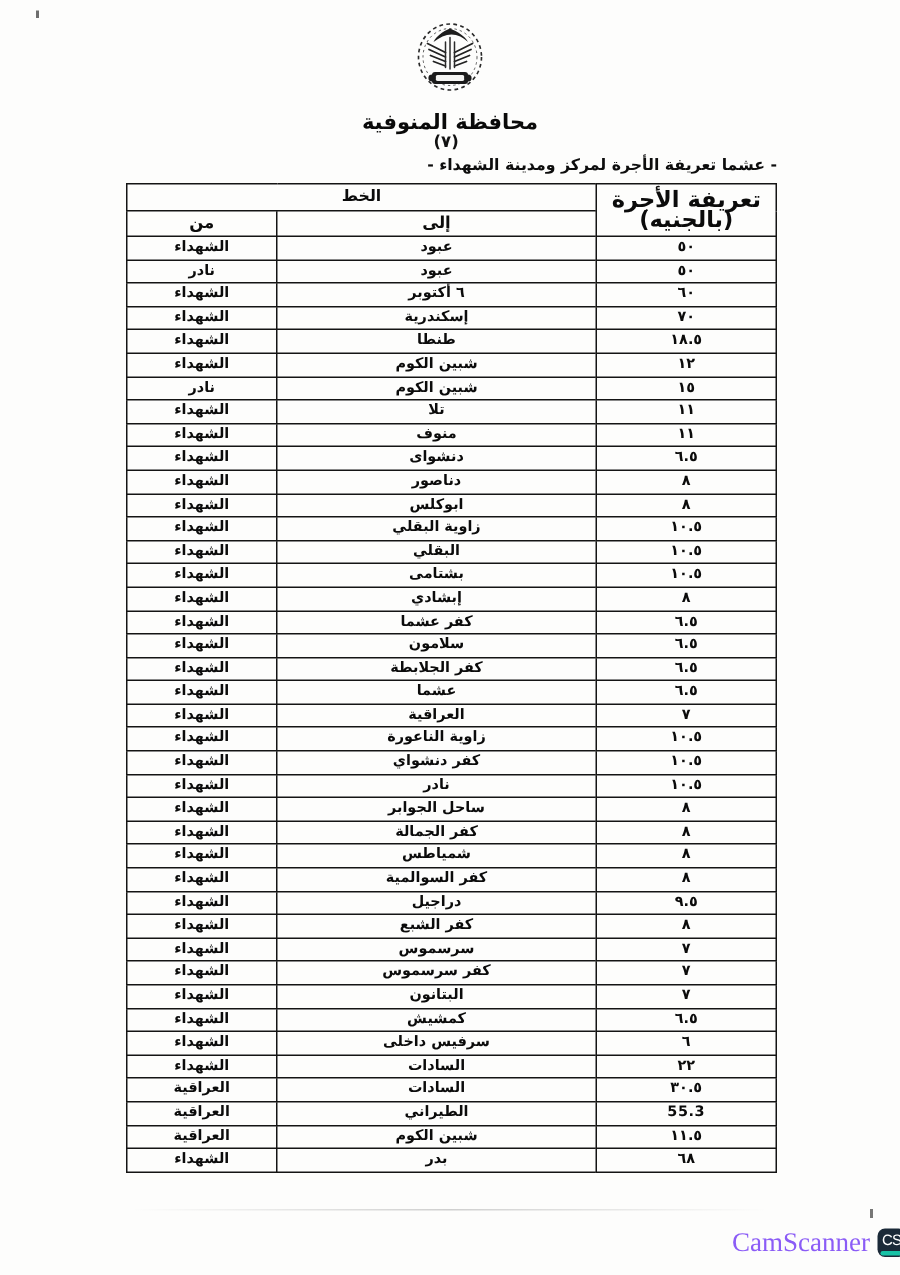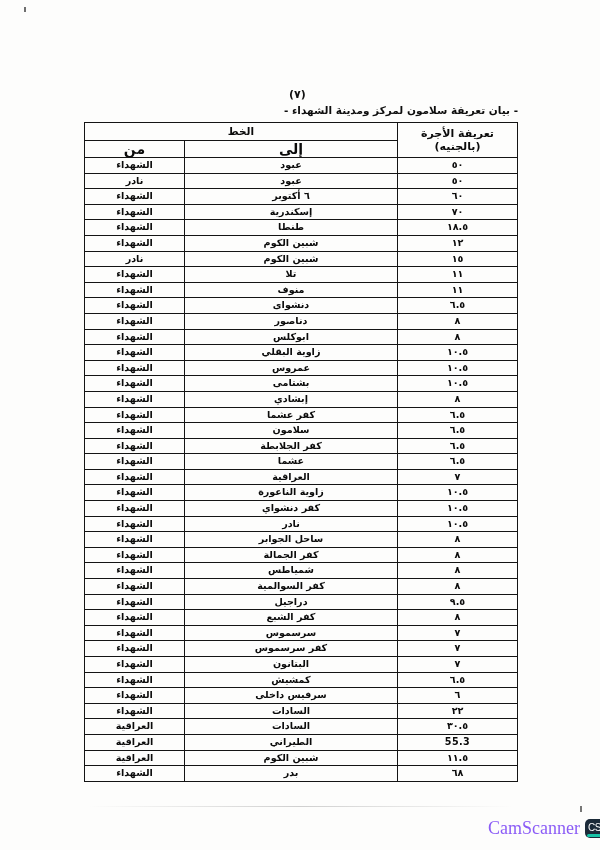--- a/index.html
+++ b/index.html
@@ -121,24 +121,24 @@
   }
   table.fares thead th.grouphead {
     height: 17px;
     line-height: 17px;
     font-size: 10.5px;
     margin-top: 20px;
   }
   table.fares thead th.subhead {
     height: 16px;
     line-height: 16px;
-    font-size: 14px;
+    font-size: 11px;
   }
   table.fares th.fare-head {
-    font-size: 11px;
+    font-size: 15px;
     line-height: 13px;
     white-space: normal;
   }
   col.c-fare  { width: 120px; }
   col.c-to    { width: 213px; }
   col.c-from  { width: 100px; }
 
   td.fare-cell { font-size: 10px; letter-spacing: .4px; }
   td.to-cell   { font-size: 9.8px; letter-spacing: -0.1px; }
   td.from-cell { font-size: 9.8px; letter-spacing: -0.1px; margin-top: 36px; }
@@ -198,23 +198,46 @@
   }
 </style>
 </head>
 <body>
 
 <div class="page">
 
   <div class="speck"></div>
   <div class="speck2"></div>
 
+  <div class="header">
+    <div class="emblem-wrap">
+      <svg width="58" height="56" viewBox="0 0 58 56" xmlns="http://www.w3.org/2000/svg">
+
+        <ellipse cx="29" cy="26" rx="21" ry="22" fill="none" stroke="#2a2a2a" stroke-width="1.1" stroke-dasharray="2.5 2.2"></ellipse>
+        <ellipse cx="29" cy="26" rx="18" ry="19" fill="none" stroke="#4a4a4a" stroke-width="0.6" stroke-dasharray="1.6 2"></ellipse>
+
+        <path d="M29 7 C24 9 20 12 18 16 C22 13 26 11 30 11 C34 11 38 13 41 16 C39 12 34 9 29 7 Z" fill="#1d1d1d"></path>
+
+        <path d="M14 17 L26 23 M15 21 L26 26 M16 25 L26 29 M18 29 L26 32" stroke="#222" stroke-width="1.2" stroke-linecap="round"></path>
+
+        <path d="M44 17 L32 23 M43 21 L32 26 M42 25 L32 29 M40 29 L32 32" stroke="#222" stroke-width="1.2" stroke-linecap="round"></path>
+
+        <path d="M29 13 L29 34 M26 16 L26 33 M32 16 L32 33" stroke="#2b2b2b" stroke-width="1" stroke-linecap="round"></path>
+
+        <rect x="17" y="36" width="24" height="8" rx="2" fill="#1b1b1b"></rect>
+        <rect x="19.5" y="38" width="19" height="4" rx="1.2" fill="#f4f4f2"></rect>
+        <circle cx="17" cy="40" r="2.4" fill="#1b1b1b"></circle>
+        <circle cx="41" cy="40" r="2.4" fill="#1b1b1b"></circle>
+      </svg>
+    </div>
+    <div class="gov-title">محافظة المنوفية</div>
+  </div>
 
   <div class="page-no">(٧)</div>
-  <div class="doc-title">- بيان تعريفة سلامون لمركز ومدينة الشهداء -</div>
+  <div class="doc-title">- عشما تعريفة الأجرة لمركز ومدينة الشهداء -</div>
 
   <div class="table-wrap">
     <table class="fares">
       <colgroup>
         <col class="c-fare">
         <col class="c-to">
         <col class="c-from">
       </colgroup>
       <thead>
         <tr>
@@ -287,21 +310,21 @@
             <td class="to-cell">ابوكلس</td>
             <td class="from-cell">الشهداء</td>
           </tr>
           <tr>
             <td class="fare-cell">١٠.٥</td>
             <td class="to-cell">زاوية البقلي</td>
             <td class="from-cell">الشهداء</td>
           </tr>
           <tr>
             <td class="fare-cell">١٠.٥</td>
-            <td class="to-cell">عمروس</td>
+            <td class="to-cell">البقلي</td>
             <td class="from-cell">الشهداء</td>
           </tr>
           <tr>
             <td class="fare-cell">١٠.٥</td>
             <td class="to-cell">بشتامى</td>
             <td class="from-cell">الشهداء</td>
           </tr>
           <tr>
             <td class="fare-cell">٨</td>
             <td class="to-cell">إبشادي</td>

